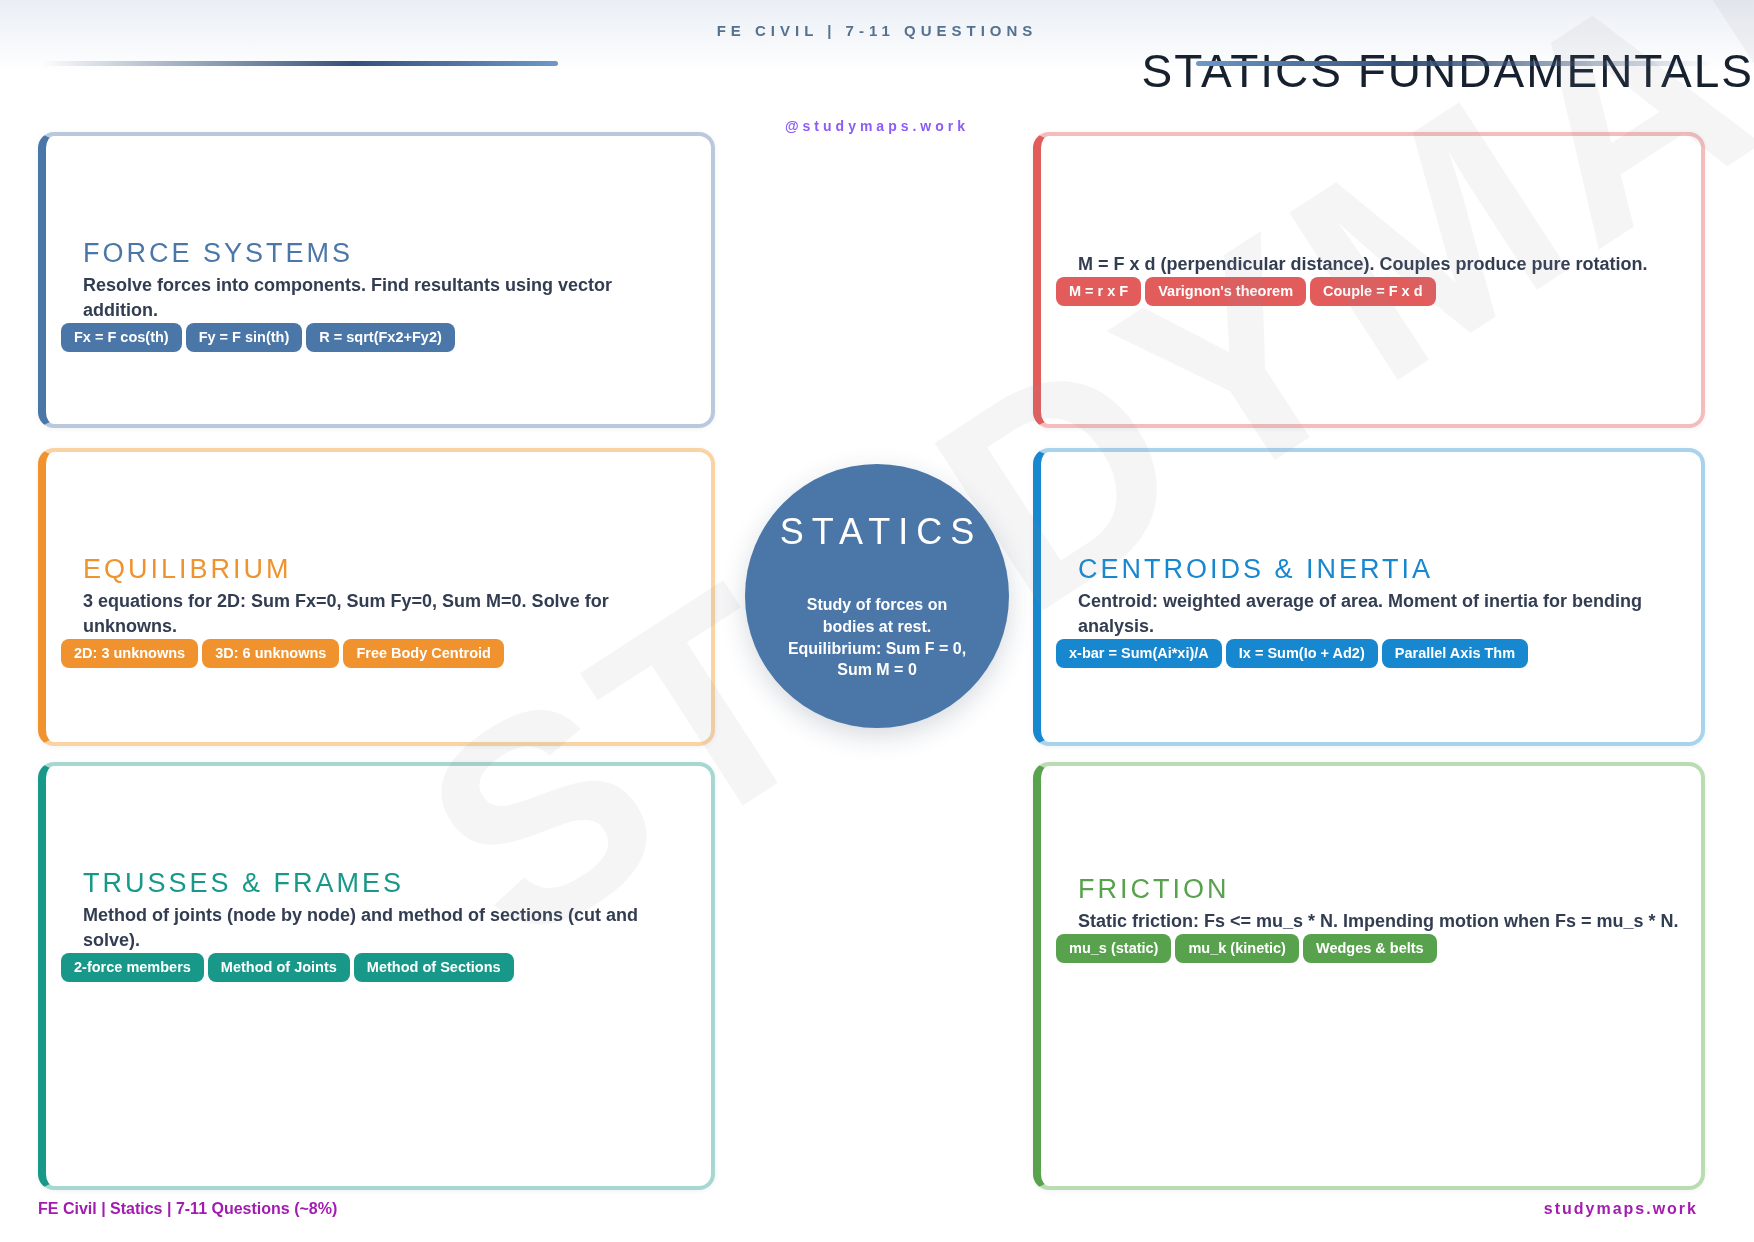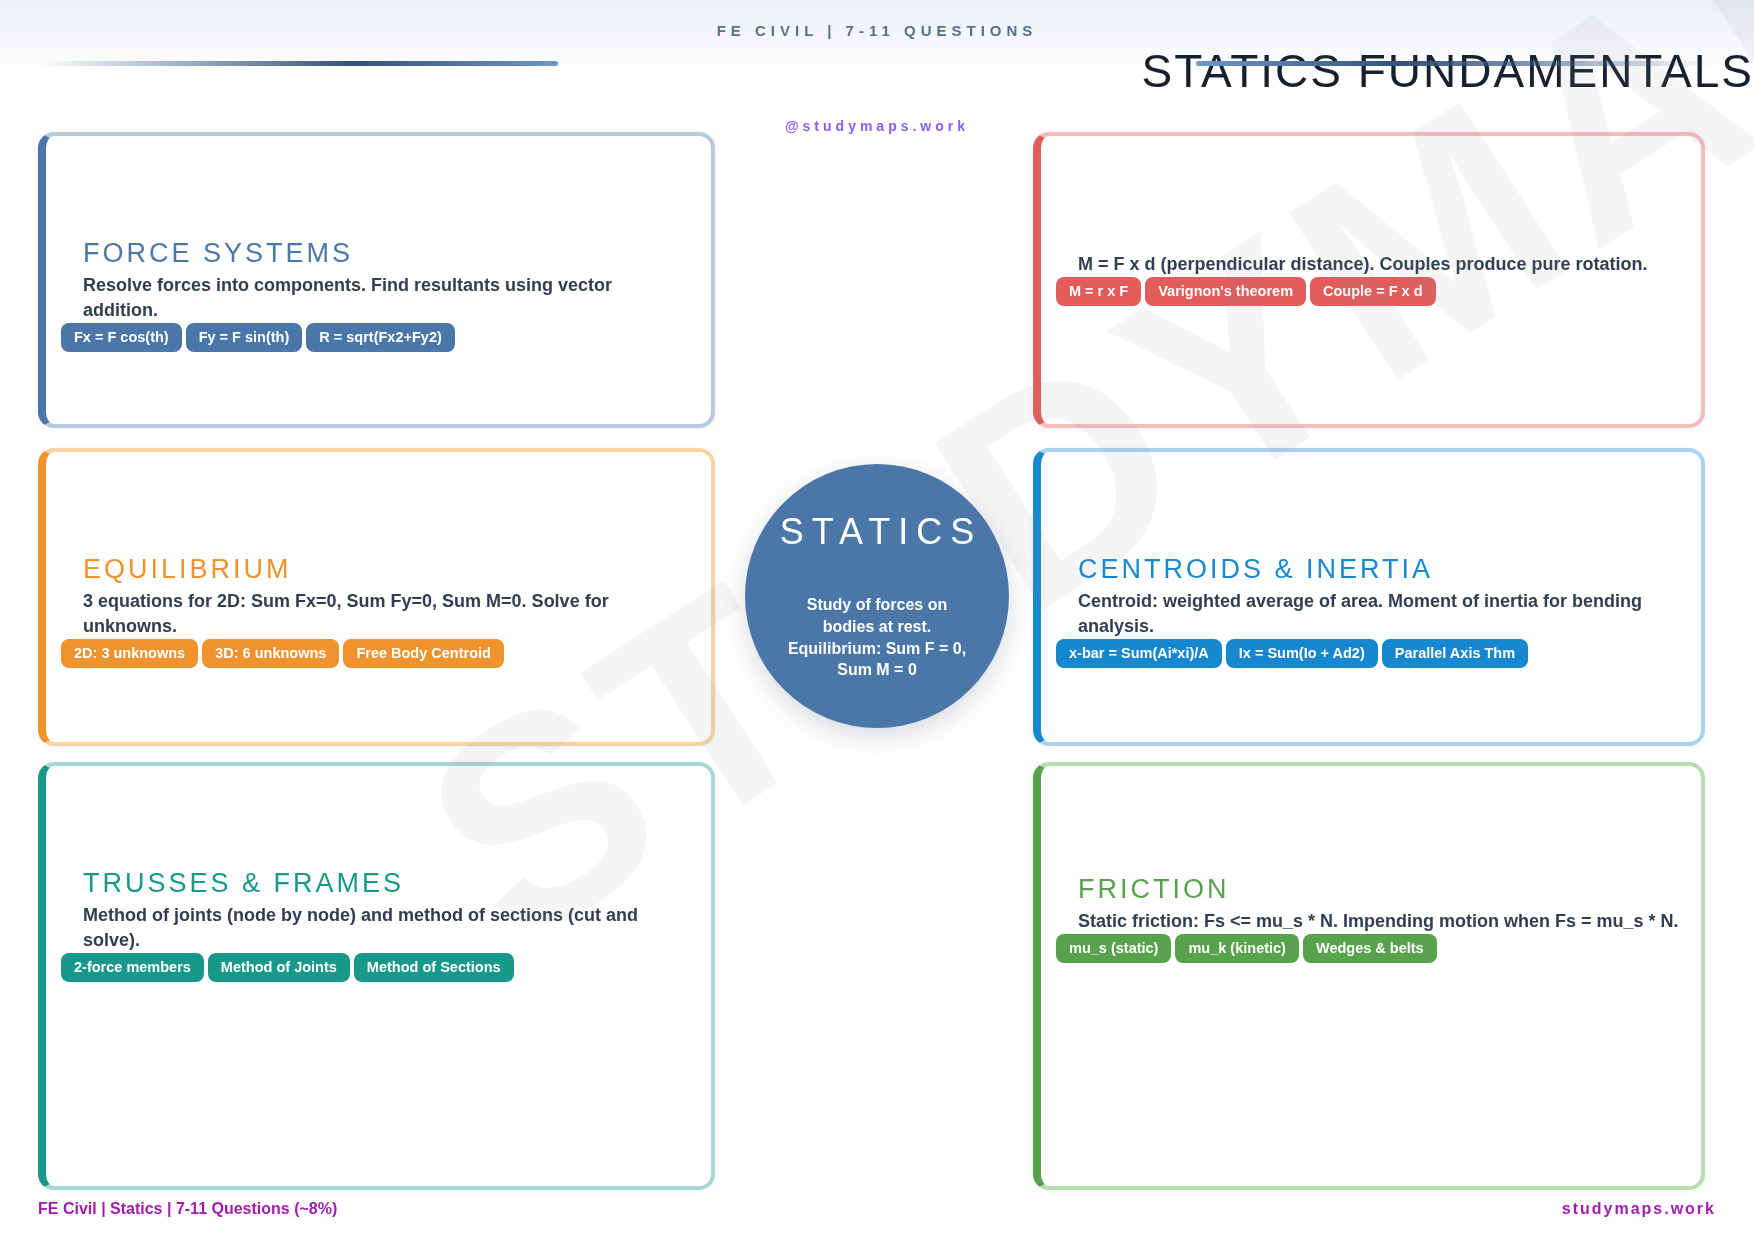--- a/index.html
+++ b/index.html
@@ -98,21 +98,21 @@
     margin-top:10px; width:192px; color:#ffffff;
     font-size:16px; font-weight:bold; line-height:1.35;
   }
 
   
   .footer-left, .footer-right {
     position:absolute; bottom:24px; z-index:3;
     font-size:16px; font-weight:bold; color:#a21caf;
   }
   .footer-left  { left:38px; }
-  .footer-right { right:38px; letter-spacing:2px;margin-top:24px; }
+  .footer-right { right:56px; letter-spacing:2px;margin-top:24px; }
 </style>
 </head>
 <body>
 
 <div class="page">
 
   <div class="watermark">STUDYMAPS</div>
 
   <header>
     <div class="eyebrow">FE CIVIL | 7-11 QUESTIONS</div>

